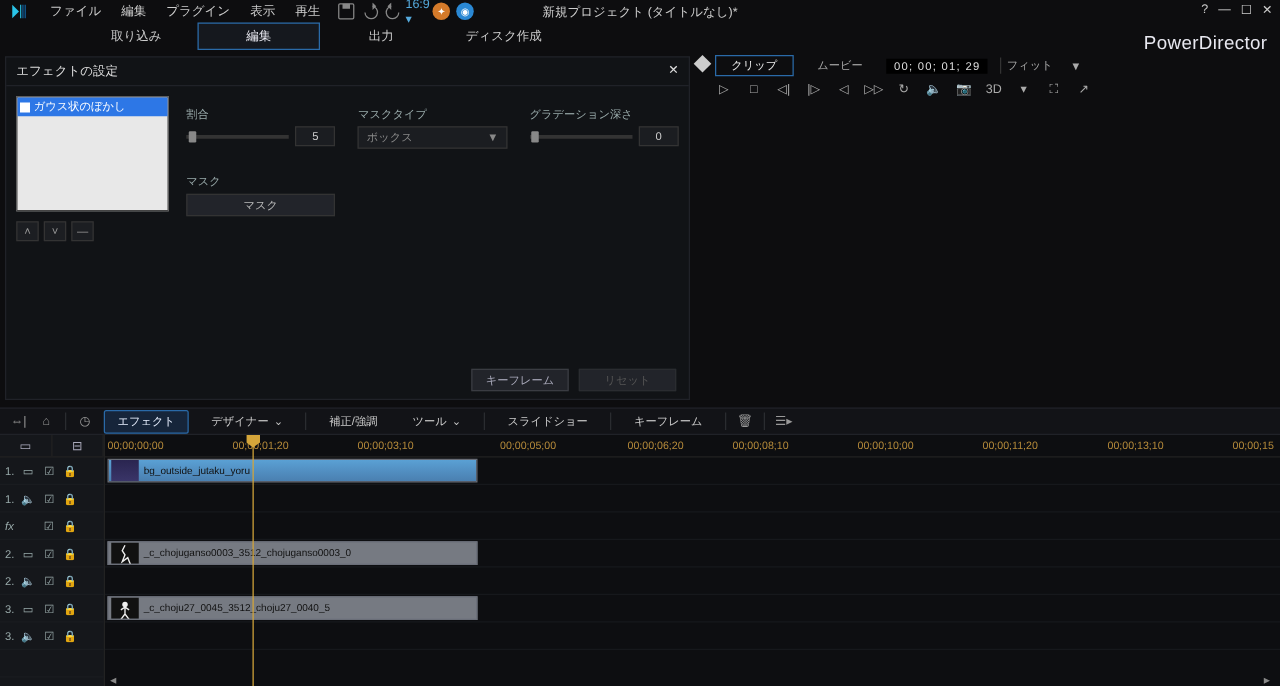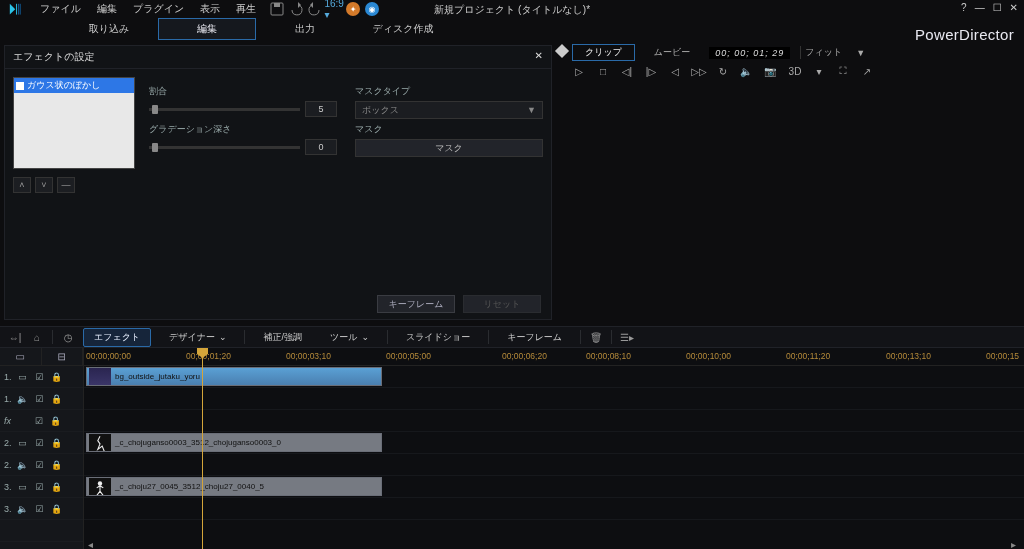--- a/index.html
+++ b/index.html
@@ -31,21 +31,21 @@
   .fx-header span { font-size: 10px; color: #ddd;}
   .close-x { font-size: 12px; color: #ccc; cursor: default;}
   .fx-body { display: flex; padding: 8px; gap: 14px; }
   .fx-list { width: 122px;}
   .fx-list-box { background: #e8e8e8; height: 92px; border: 1px solid #444; font-size: 9px; color: #222;}
   .fx-list-row { background: #2d77e6; color: #fff; padding: 1px 2px; display:flex; align-items:center; gap:3px;}
   .fx-list-row::before { content:""; width:8px; height:8px; background:#fff; display:inline-block;}
   .fx-list-btns { display: flex; gap: 4px; margin-top: 8px;}
   .sq-btn { width: 18px; height: 16px; background: #1c1e22; border: 1px solid #333; display:flex; align-items:center; justify-content:center; color:#999; font-size:9px;}
   
-  .fx-params { flex: 1; display: grid; grid-template-columns: 1fr 1fr; gap: 4px 18px; align-content: start; padding-top: 8px;}
+  .fx-params { flex: 1; display: grid; grid-template-columns: 1fr 1fr 1fr; gap: 20px 18px; align-content: start; padding-top: 8px;}
   .param { display: flex; flex-direction: column; gap: 3px;}
   .param label { font-size: 9px; color: #9aa;}
   .param-row { display: flex; align-items: center; gap: 5px;}
   .slider { flex:1; height: 3px; background: #333; position: relative;}
   .slider::after { content:""; position:absolute; left:2%; top:-3px; width:6px; height:9px; background:#888; border-radius:1px;}
   .valbox { width: 32px; height: 16px; background:#1b1d21; border:1px solid #333; text-align:center; line-height:14px; font-size:9px; color:#ccc;}
   .dropdown { flex:1; height: 18px; background:#1b1d21; border:1px solid #333; display:flex; align-items:center; justify-content:space-between; padding:0 6px; font-size:9px; color:#888;}
   .mask-btn { height: 18px; background:#22242a; border:1px solid #333; text-align:center; line-height:16px; font-size:9px; color:#bbb; flex:1;}
   .check-row { grid-column: 1 / span 2; display:flex; align-items:center; gap:6px; margin-top:2px;}
   .checkbox { width:10px; height:10px; border:1px solid #555; background:#1b1d21;}
@@ -73,21 +73,21 @@
   
   .scrub { height: 14px; position:relative; margin:2px 4px 0;}
   .scrub-track { position:absolute; left:0; top:6px; height:3px; width:100%; background:#333;}
   .scrub-fill { position:absolute; left:0; top:6px; height:3px; width:32%; background:#2aa8d4;}
   .scrub-head { position:absolute; left:32%; top:2px; width:10px; height:10px; background:#ccc; transform:translateX(-50%) rotate(45deg);}
   
   .preview-controls { padding: 2px 6px;}
   .pv-row1 { display:flex; align-items:center; gap:6px; margin-bottom:3px;}
   .pv-tab { padding: 1px 12px; font-size:9px; border:1px solid transparent; color:#aaa;}
   .pv-tab.active { border:1px solid #2a6aa8; color:#eee;}
-  .timecode { background:#000; padding:1px 6px; font-size:9px; letter-spacing:1px; color:#ddd;font-style:italic;}
+  .timecode { background:#000; padding:1px 6px; font-size:9px; letter-spacing:1px; color:#ddd;}
   .fit-dd { font-size:9px; color:#aaa; padding:0 4px; border-left:1px solid #333; margin-left:4px; display:flex; align-items:center; gap:14px;}
   .pv-row2 { display:flex; align-items:center; gap:10px; color:#aaa;}
   .pv-row2 .picon { width:14px; height:14px; display:inline-flex; align-items:center; justify-content:center;}
 
   
   .tl-toolbar { display:flex; align-items:center; height:22px; padding:0 8px; gap:8px; margin-top:6px; background:#121317; border-top:1px solid #202228; border-bottom:1px solid #202228;}
   .tl-btn { padding:2px 10px; font-size:9px; color:#ccc; display:flex; align-items:center; gap:4px;}
   .tl-btn.pill { border:1px solid #2a6aa8; border-radius:2px; background:#16253a; color:#e8f0ff;}
   .tl-sep { width:1px; height:14px; background:#2a2c30;}
   .tl-icon { width:14px; height:14px; display:inline-flex; align-items:center; justify-content:center; color:#999;}
@@ -384,21 +384,21 @@
       </div>
     <div class="track-head">
         <span class="th-icon"></span>
       </div>
   </div>
   <div class="track-area">
     <div class="ruler">
       <span style="left:2px">00;00;00;00</span>
       <span style="left:102px">00;00;01;20</span>
       <span style="left:202px">00;00;03;10</span>
-      <span style="left:302px">00;00;05;00</span>
+      <span style="left:316px">00;00;05;00</span>
       <span style="left:418px">00;00;06;20</span>
       <span style="left:502px">00;00;08;10</span>
       <span style="left:602px">00;00;10;00</span>
       <span style="left:702px">00;00;11;20</span>
       <span style="left:802px">00;00;13;10</span>
       <span style="left:902px">00;00;15</span>
     </div>
     <div class="playhead"></div>
     <div class="track-lane">
       <div class="clip video" style="left:2px;width:296px;">

